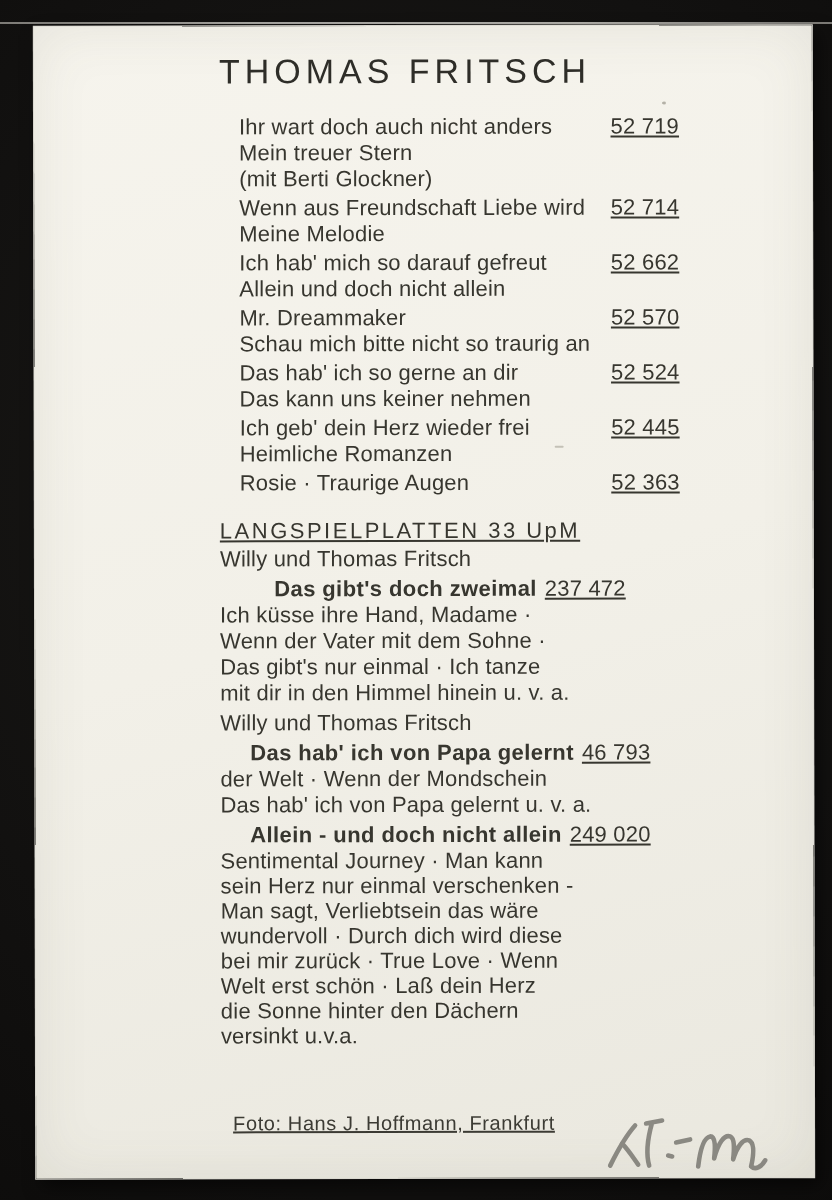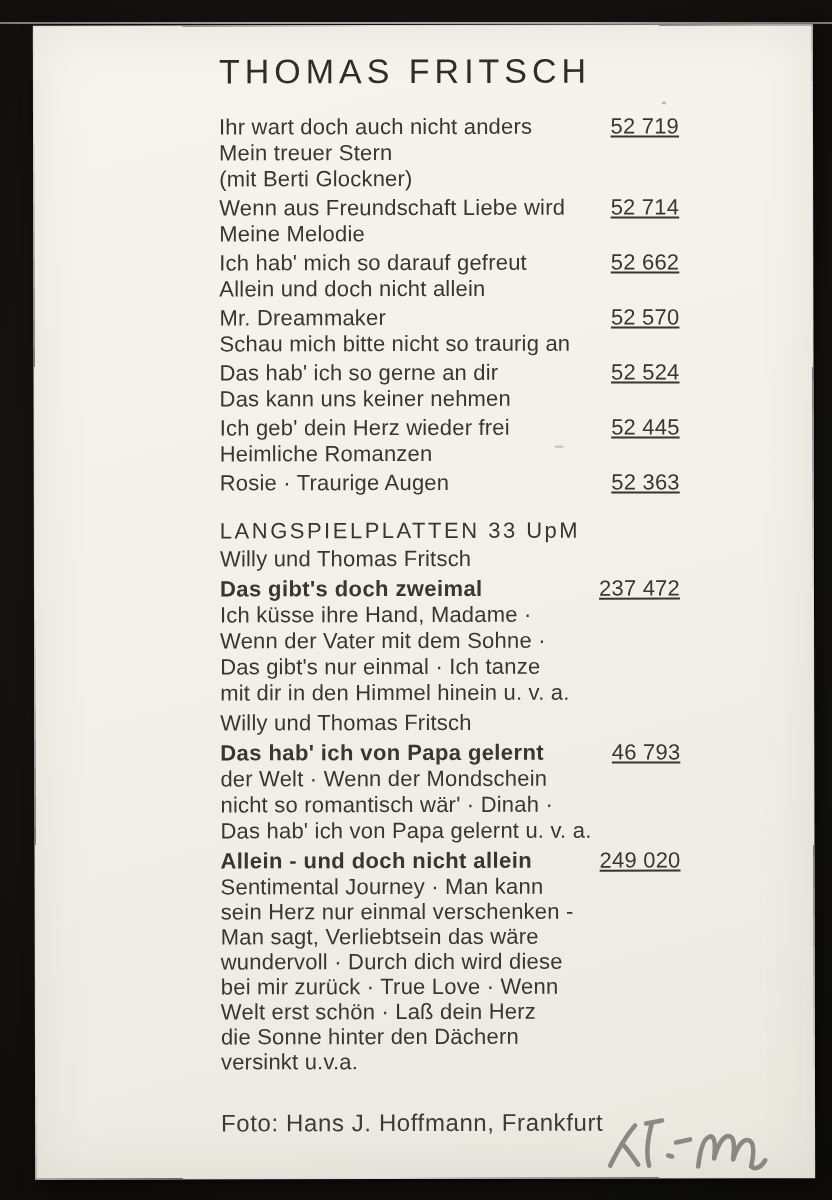--- a/index.html
+++ b/index.html
@@ -26,31 +26,31 @@
   .content{
     position:absolute;left:185px;top:30px;width:460px;
     color:#37362f;font-size:22px;line-height:26px;letter-spacing:.2px;
   }
   .page-title{
     margin:0 0 28px 0;font-size:34px;line-height:30px;font-weight:400;
     letter-spacing:5px;color:#2e2d28;white-space:nowrap;
   }
   .row{display:flex;justify-content:space-between;align-items:flex-start;}
   .num{white-space:nowrap;flex:none;padding-left:8px;text-decoration:underline;}
-  .entry{margin-bottom:3px;}
+  .entry{margin-bottom:3px;margin-left:20px;}
   .line{white-space:nowrap;}
-  .lp-header{letter-spacing:2.5px;margin-top:22px;white-space:nowrap;}
+  .lp-header{letter-spacing:2.5px;margin-top:22px;white-space:nowrap;text-decoration:underline;}
   .artist{margin-top:2px;white-space:nowrap;}
-  .album-row{margin-top:4px;}
+  .album-row{margin-top:4px;justify-content:center;}
   .bold{font-weight:bold;letter-spacing:.4px;}
   .lp-group{margin-top:0;}
   .tracks-tight .line{line-height:25px;}
   .footer-credit{
-    position:absolute;left:185px;top:1086px;
-    font-size:24px;line-height:22px;letter-spacing:.6px;color:#3c3b34;white-space:nowrap;
+    position:absolute;left:197px;top:1086px;
+    font-size:20px;line-height:22px;letter-spacing:.6px;color:#3c3b34;white-space:nowrap;text-decoration:underline;
   }
   .handwriting{position:absolute;left:566px;top:1084px;opacity:.8;}
   .speck{position:absolute;border-radius:50%;background:#b4b1a7;}
   .speck-1{left:628px;top:76px;width:4px;height:3px;}
   .speck-2{left:520px;top:420px;width:9px;height:2px;border-radius:2px;background:#c4c1b7;}
 </style>
 </head>
 <body>
 
 <div class="photo-bg"></div>
@@ -140,21 +140,20 @@
       </div>
 
       <div class="lp-group" style="margin-top:4px;">
         <div class="artist">Willy und Thomas Fritsch</div>
         <div class="row album-row">
           <div class="line bold">Das hab' ich von Papa gelernt</div>
           <div class="num">46 793</div>
         </div>
         <div>
           <div class="line">der Welt · Wenn der Mondschein</div>
-          <div class="line">nicht so romantisch wär' · Dinah ·</div>
           <div class="line">Das hab' ich von Papa gelernt u. v. a.</div>
         </div>
       </div>
 
       <div class="lp-group" style="margin-top:3px;">
         <div class="row album-row">
           <div class="line bold">Allein - und doch nicht allein</div>
           <div class="num">249 020</div>
         </div>
         <div class="tracks-tight">

